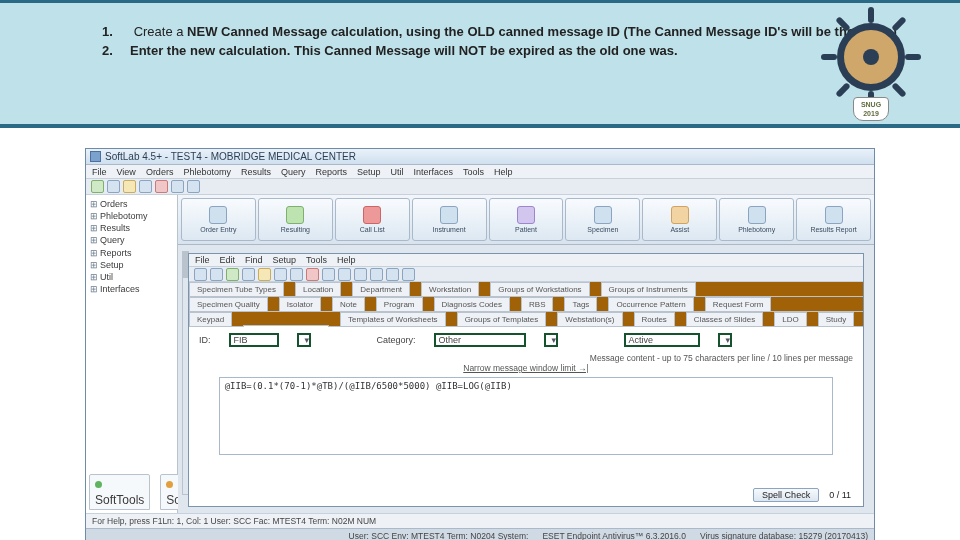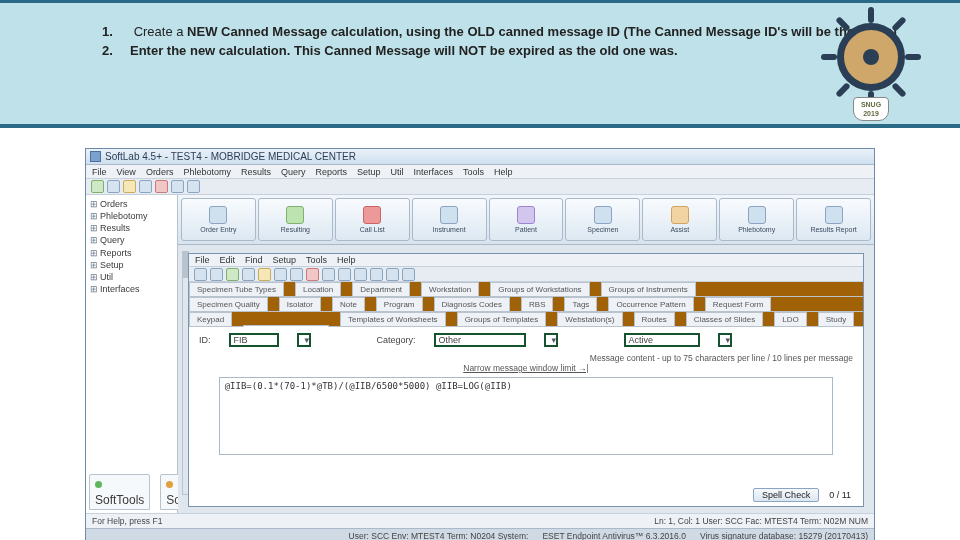--- a/index.html
+++ b/index.html
@@ -151,21 +151,21 @@
     font-family:Consolas,monospace; font-size:9px; color:#333;
   }
   .sub-btm{
     position:absolute; bottom:4px; right:12px;
     display:flex; gap:10px; font-size:9px; align-items:center;
   }
   .btn3d{ border:1px solid #8aa4c1;background:linear-gradient(#f6f9fc,#dce6f0);padding:1px 8px;border-radius:2px;}
   
   .footer1{
     height:15px;background:#eef2f7;border-top:1px solid #c7d1db;
-    display:flex;justify-content:space-between;align-items:center;
+    display:flex;justify-content:flex-start;align-items:center;
     font-size:8.5px;color:#444;padding:4px 6px;
   }
   .footer2{
     height:14px;background:#d0dae4;border-top:1px solid #a9b9ca;
     display:flex;justify-content:flex-end;align-items:center;gap:14px;
     font-size:8.5px;color:#444;padding:0 6px;
   }
   .side-tabs{
     position:absolute; left:3px; bottom:3px;
     display:flex;gap:10px;font-size:12px;

